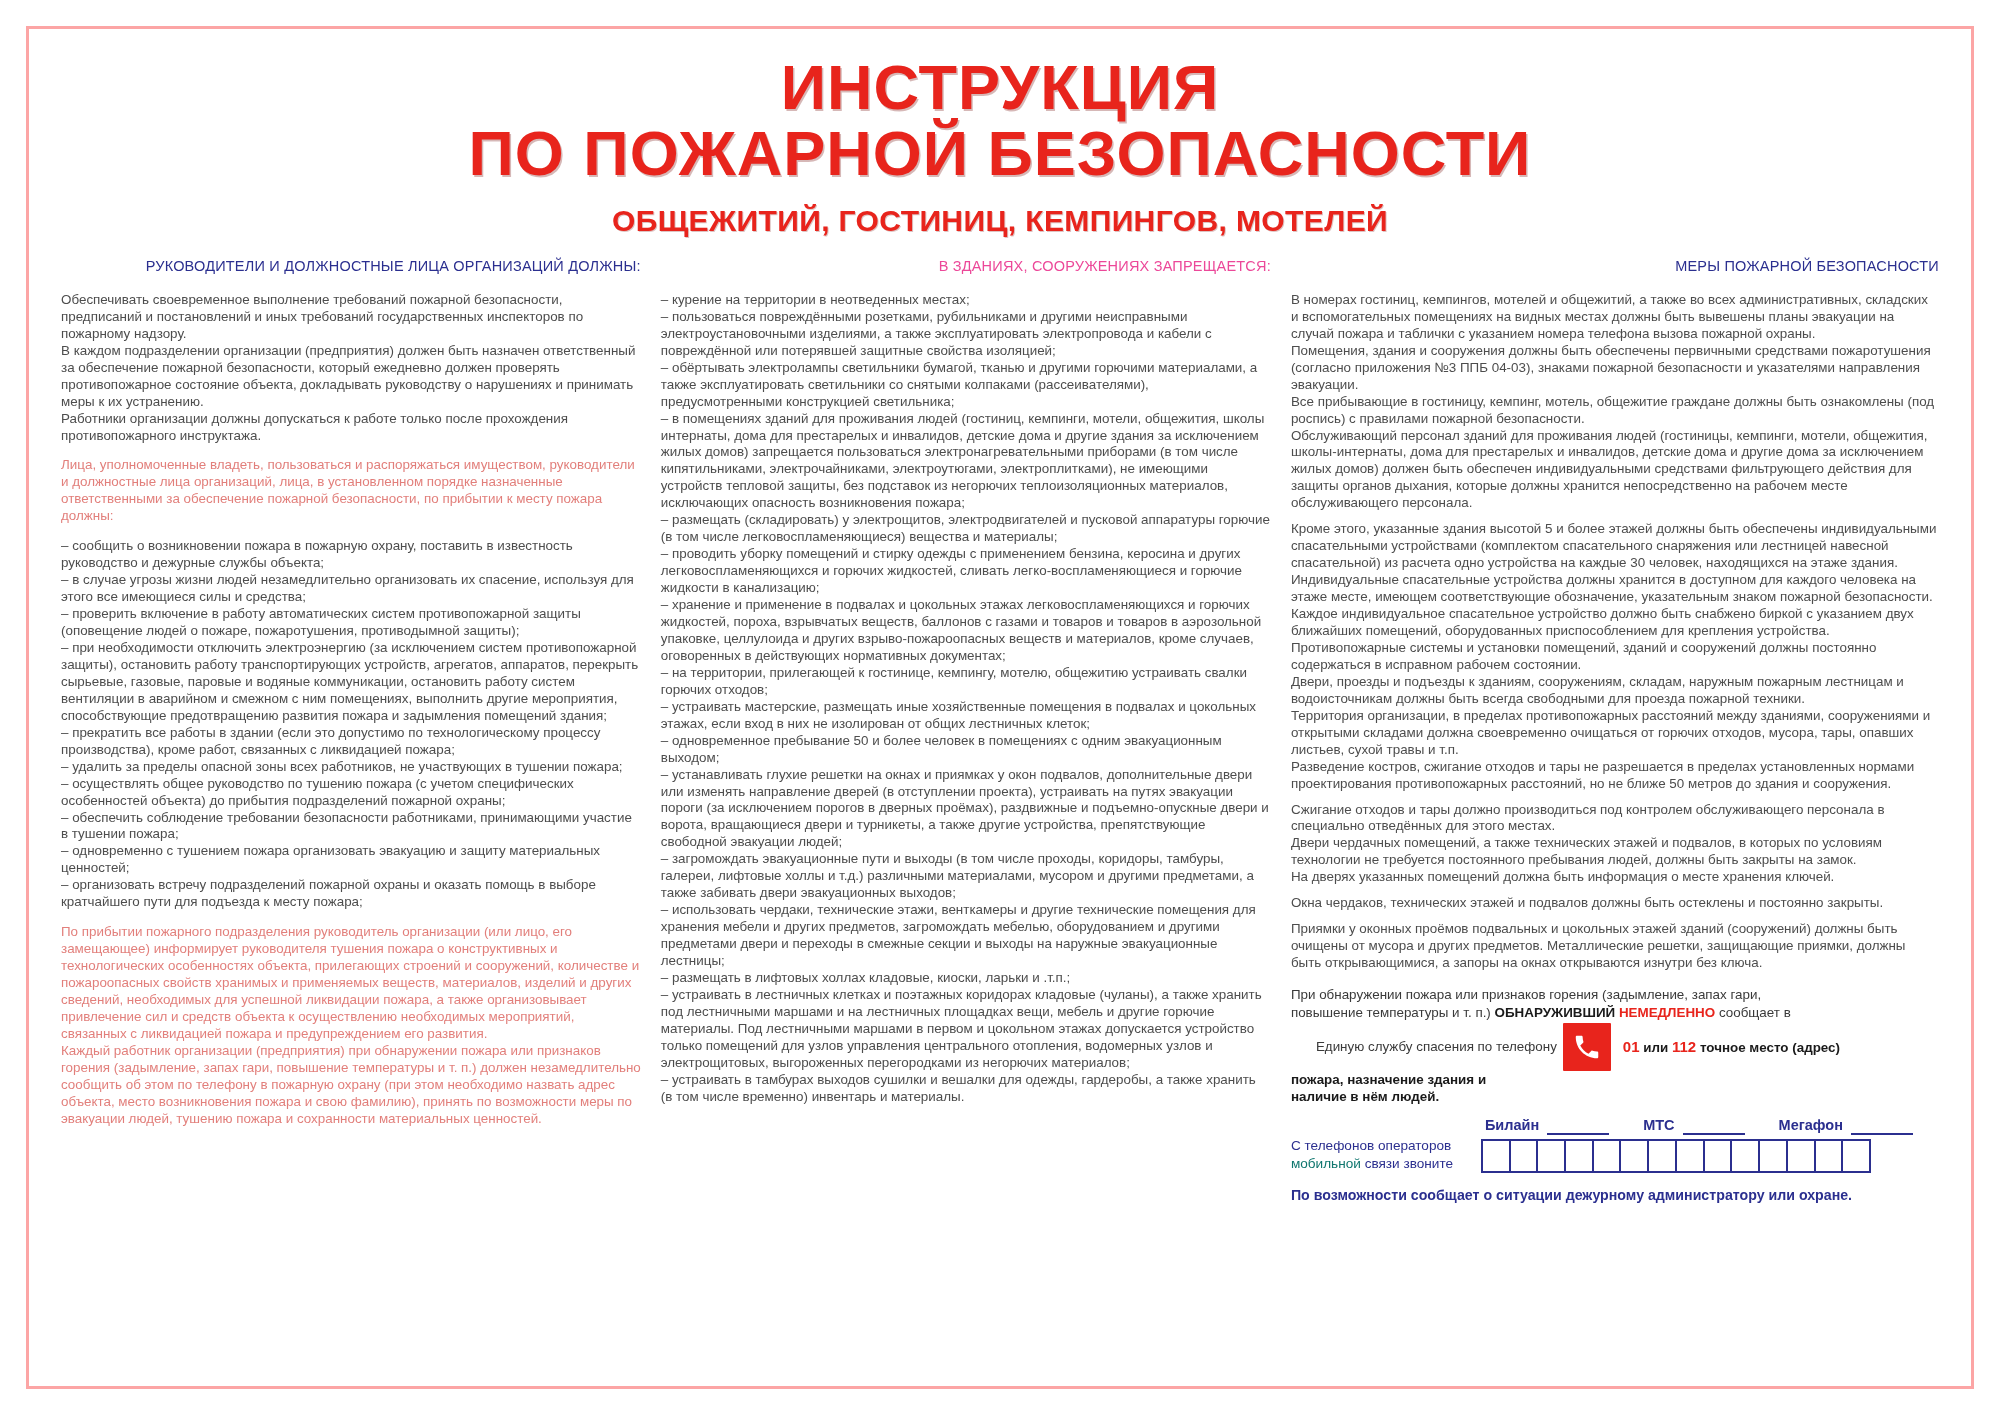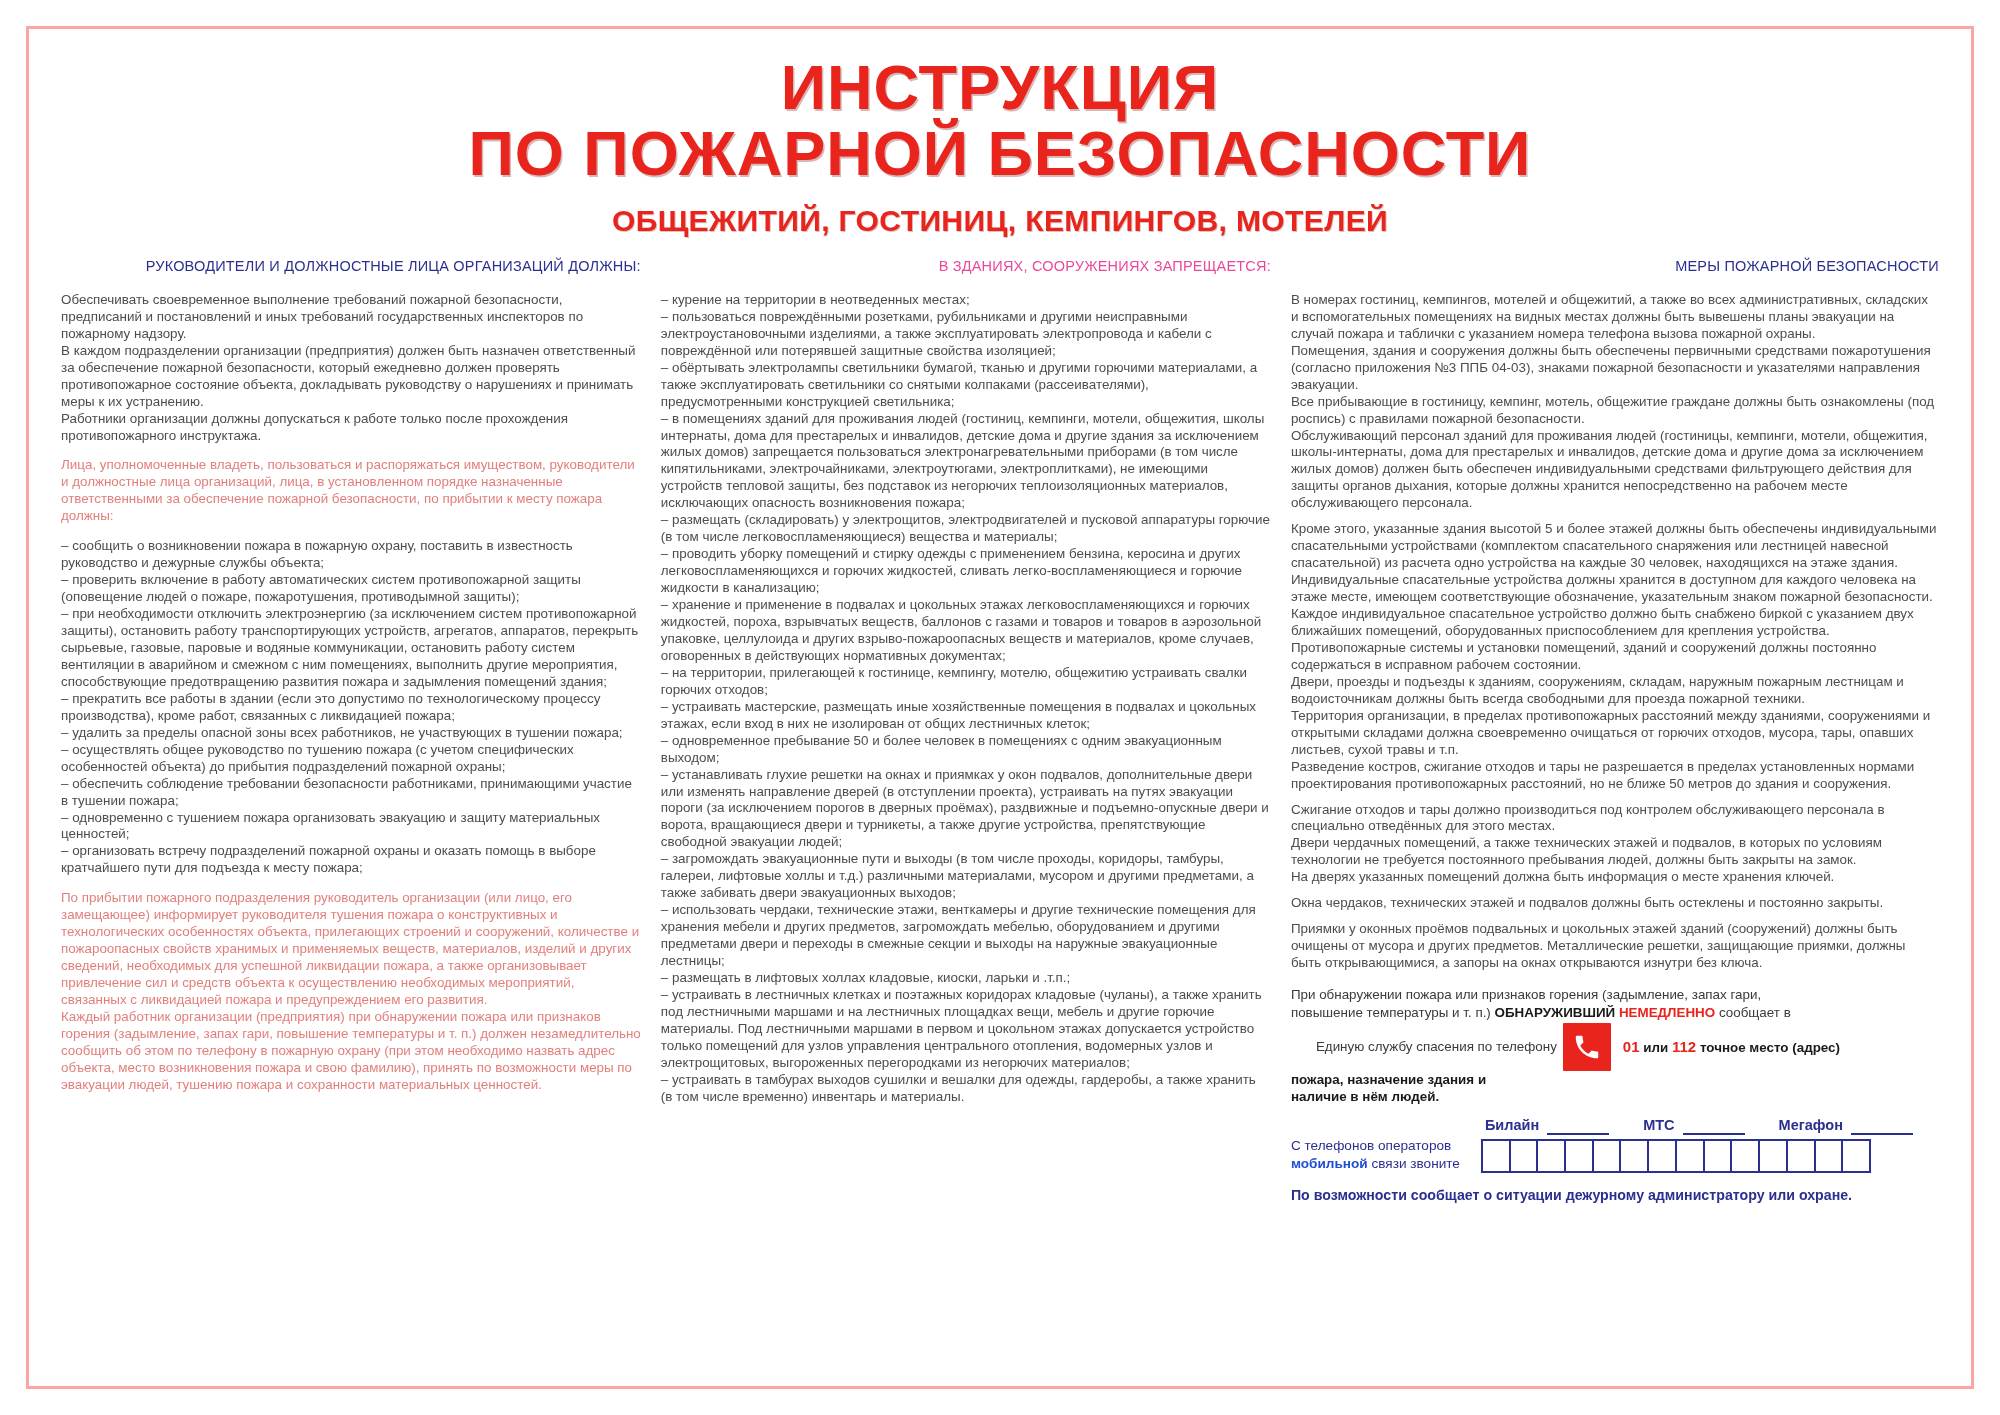--- a/index.html
+++ b/index.html
@@ -125,21 +125,21 @@
     align-items: flex-end;
   }
   .op-label {
     font-size: 13.6px;
     color: #2b2f8f;
     line-height: 1.3;
     flex: 0 0 auto;
     width: 190px;
     padding-top: 2px;
   }
-  .op-label .bold-blue { font-weight: bold; color:#1d4ed8; }
+  .op-label .bold-blue { font-weight: normal; color:#0f766e; }
   .op-right { flex: 1 1 auto; }
   .op-names {
     display: flex;
     gap: 34px;
     font-weight: bold;
     color: #2b2f8f;
     font-size: 14.5px;
     margin-bottom: 4px;
     padding-left: 4px;
   }
@@ -191,20 +191,21 @@
         <p class="para">В каждом подразделении организации (предприятия) должен быть назначен ответственный за обеспечение пожарной безопасности, который ежедневно должен проверять противопожарное состояние объекта, докладывать руководству о нарушениях и принимать меры к их устранению.</p>
         <p class="para">Работники организации должны допускаться к работе только после прохождения противопожарного инструктажа.</p>
 
         <div class="gap"></div>
 
         <p class="para red-body">Лица, уполномоченные владеть, пользоваться и распоряжаться имуществом, руководители и должностные лица организаций, лица, в установленном порядке назначенные ответственными за обеспечение пожарной безопасности, по прибытии к месту пожара должны:</p>
 
         <div class="gap"></div>
 
         <p class="para">– сообщить о возникновении пожара в пожарную охрану, поставить в известность руководство и дежурные службы объекта;</p>
+        <p class="para">– в случае угрозы жизни людей незамедлительно организовать их спасение, используя для этого все имеющиеся силы и средства;</p>
         <p class="para">– проверить включение в работу автоматических систем противопожарной защиты (оповещение людей о пожаре, пожаротушения, противодымной защиты);</p>
         <p class="para">– при необходимости отключить электроэнергию (за исключением систем противопожарной защиты), остановить работу транспортирующих устройств, агрегатов, аппаратов, перекрыть сырьевые, газовые, паровые и водяные коммуникации, остановить работу систем вентиляции в аварийном и смежном с ним помещениях, выполнить другие мероприятия, способствующие предотвращению развития пожара и задымления помещений здания;</p>
         <p class="para">– прекратить все работы в здании (если это допустимо по технологическому процессу производства), кроме работ, связанных с ликвидацией пожара;</p>
         <p class="para">– удалить за пределы опасной зоны всех работников, не участвующих в тушении пожара;</p>
         <p class="para">– осуществлять общее руководство по тушению пожара (с учетом специфических особенностей объекта) до прибытия подразделений пожарной охраны;</p>
         <p class="para">– обеспечить соблюдение требовании безопасности работниками, принимающими участие в тушении пожара;</p>
         <p class="para">– одновременно с тушением пожара организовать эвакуацию и защиту материальных ценностей;</p>
         <p class="para">– организовать встречу подразделений пожарной охраны и оказать помощь в выборе кратчайшего пути для подъезда к месту пожара;</p>
 
         <div class="gap"></div>

